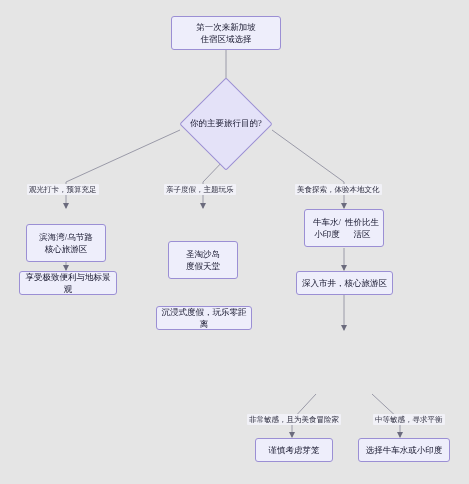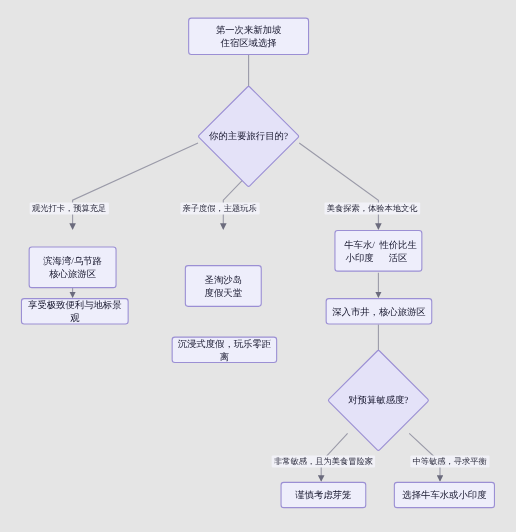--- a/index.html
+++ b/index.html
@@ -146,24 +146,20 @@
   </div>
 
   <div class="node box" style="left:156px; top:271px; width:96px; height:24px;margin-top:35px;">
     <span>沉浸式度假，玩乐零距离</span>
   </div>
 
   <div class="node box" style="left:296px; top:271px; width:97px; height:24px;">
     <span>深入市井，核心旅游区</span>
   </div>
 
-  <div class="diamond-wrap" style="left:311px; top:331px; width:66px; height:66px;">
-    <div class="diamond-shape"></div>
-    <div class="diamond-label">对预算敏感度?</div>
-  </div>
 
   <div class="edge-label" style="left:247px; top:414px;">非常敏感，且为美食冒险家</div>
   <div class="edge-label" style="left:373px; top:414px;">中等敏感，寻求平衡</div>
 
   <div class="node box" style="left:255px; top:438px; width:78px; height:24px;">
     <span>谨慎考虑芽笼</span>
   </div>
 
   <div class="node box" style="left:358px; top:438px; width:92px; height:24px;">
     <span>选择牛车水或小印度</span>

